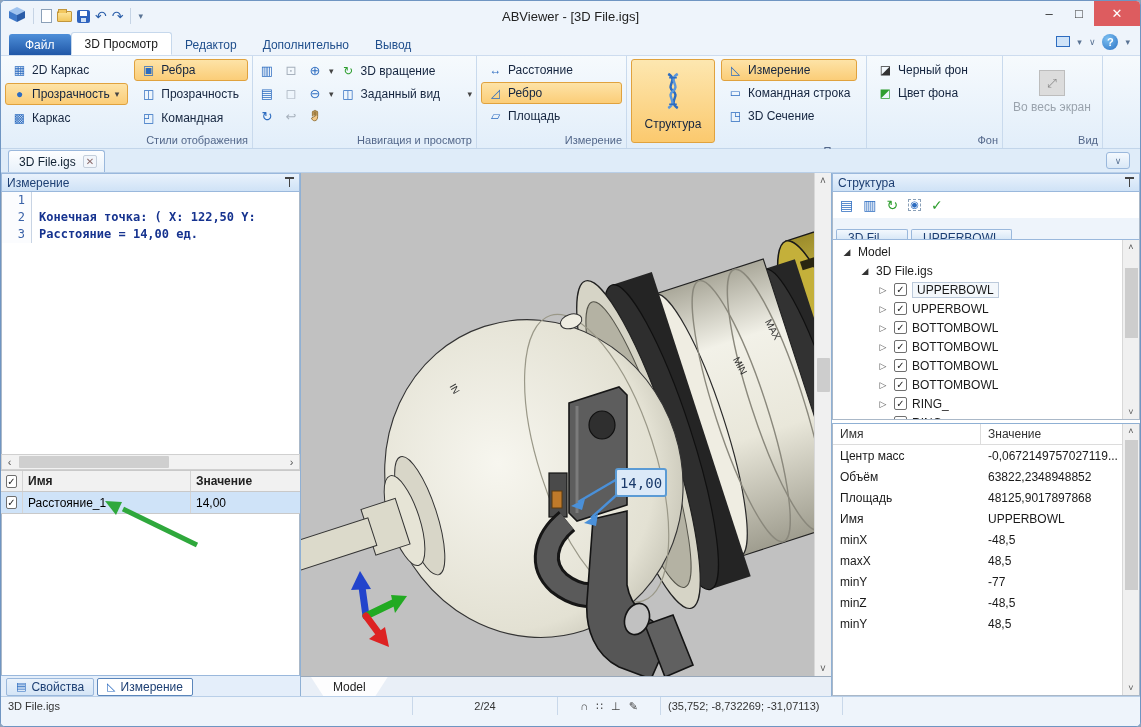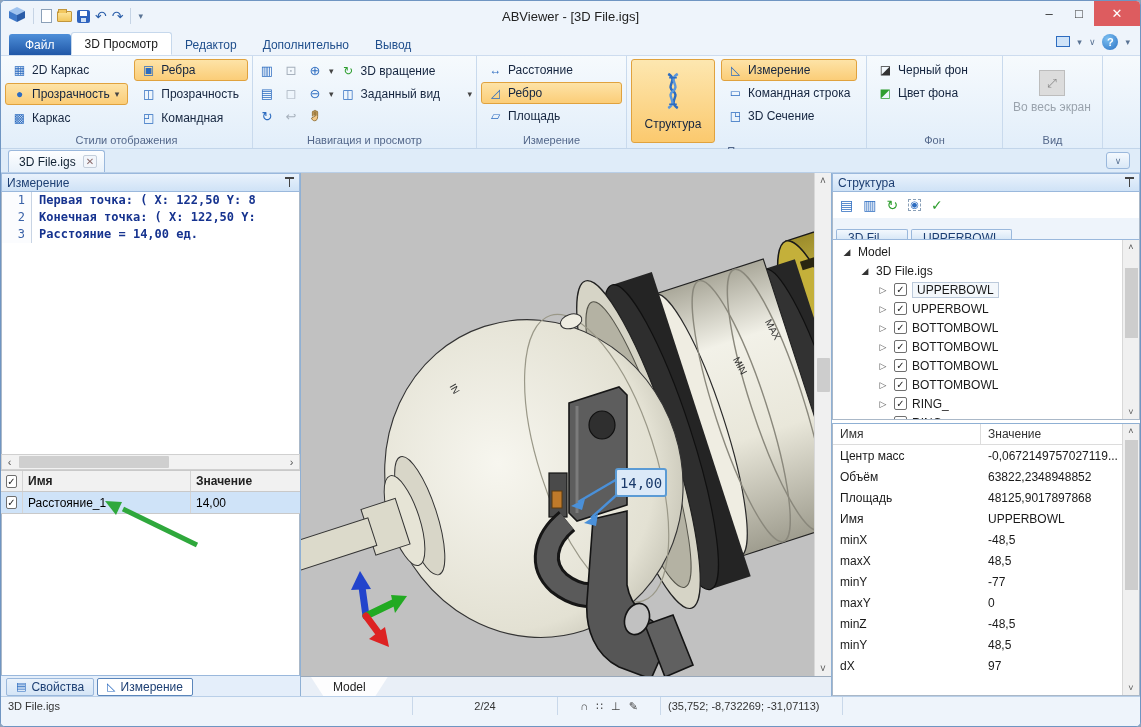--- a/index.html
+++ b/index.html
@@ -29,21 +29,21 @@
   .mtab.filetab{background:linear-gradient(#4e8fd9,#2057a7);color:#fff;border-radius:3px 3px 0 0;padding:4px 16px 3px;}
   .mtab.active{background:#fff;border:1px solid #c6d8ec;border-bottom:1px solid #fff;border-radius:3px 3px 0 0;color:#1a1a1a;}
   .tabrow-right{position:absolute;right:10px;top:2px;display:flex;align-items:center;gap:7px;}
   .switchwin{width:14px;height:11px;border:1px solid #2d6cc0;background:#cfe3f8;display:inline-block;}
   .helpbtn{width:16px;height:16px;border-radius:50%;background:radial-gradient(circle at 35% 30%,#7cc0f2,#2b72c4);color:#fff;font-size:11px;font-weight:bold;display:flex;align-items:center;justify-content:center;}
   .smallcaret{font-size:9px;color:#5a7394;}
 
   
   .ribbon{height:93px;background:linear-gradient(#f6fafd,#e2eefa);display:flex;border-bottom:1px solid #c2d5ea;flex:0 0 auto;}
   .rgroup{display:flex;flex-direction:column;border-right:1px solid #c9daed;padding:3px 4px 0;}
-  .rlabel{margin-top:auto;text-align:center;font-size:11px;color:#53678a;padding:2px 0 2px;}
+  .rlabel{margin-top:auto;text-align:right;font-size:11px;color:#53678a;padding:2px 0 2px;}
   .rgrid{display:grid;grid-template-rows:repeat(3,23px);grid-auto-flow:column;column-gap:6px;row-gap:1px;}
   .rbtn{display:flex;align-items:center;gap:5px;font-size:12px;color:#15253f;padding:0 6px;border:1px solid transparent;border-radius:3px;height:22px;white-space:nowrap;}
   .rbtn.hl{background:linear-gradient(#fde3a7,#fbcd78);border-color:#e0a23e;}
   .ricon{width:15px;text-align:center;color:#2d6cc0;font-size:12px;flex:0 0 auto;}
   .ricon.green{color:#2f9e2f;}
   .caret{font-size:9px;color:#444;}
   .navrow{display:flex;align-items:center;height:23px;gap:4px;}
   .navcell{width:20px;text-align:center;font-size:13px;color:#2d6cc0;}
   .navcell.gray{color:#a7b1bd;}
   .bigbtn{width:84px;height:84px;display:flex;flex-direction:column;align-items:center;justify-content:center;gap:4px;border:1px solid transparent;border-radius:3px;font-size:12px;color:#15253f;}
@@ -330,21 +330,21 @@
   </div>
 
   <div class="main">
 
     <div class="lpanel">
       <div class="phdr">
         <span>Измерение</span>
         <span class="pinicon"></span>
       </div>
       <div class="code">
-        <div class="codeline"><span class="lnum">1</span><span class="ltext">Первая точка: ( X: 122,50 Y: 8</span></div>
+        <div class="codeline"><span class="lnum">1</span></div>
         <div class="codeline"><span class="lnum">2</span><span class="ltext">Конечная точка: ( X: 122,50 Y:</span></div>
         <div class="codeline"><span class="lnum">3</span><span class="ltext">Расстояние = 14,00 ед.</span></div>
       </div>
       <div class="hscroll">
         <span class="harrow">‹</span>
         <span class="hthumb"></span>
         <span class="harrow" style="margin-left:auto">›</span>
       </div>
       <div class="ltable">
         <div class="trow hdr">
@@ -588,34 +588,26 @@
             </div>
           <div class="prow">
               <span class="pcell">maxX</span>
               <span class="pcell">48,5</span>
             </div>
           <div class="prow">
               <span class="pcell">minY</span>
               <span class="pcell">-77</span>
             </div>
           <div class="prow">
-              <span class="pcell">maxY</span>
-              <span class="pcell">0</span>
-            </div>
-          <div class="prow">
               <span class="pcell">minZ</span>
               <span class="pcell">-48,5</span>
             </div>
           <div class="prow">
               <span class="pcell">minY</span>
               <span class="pcell">48,5</span>
-            </div>
-          <div class="prow">
-              <span class="pcell">dX</span>
-              <span class="pcell">97</span>
             </div>
         </div>
         <div class="propscroll">
           <span class="varrow">˄</span>
           <span class="pthumb"></span>
           <span class="spacer"></span>
           <span class="varrow">˅</span>
         </div>
       </div>
     </div>

